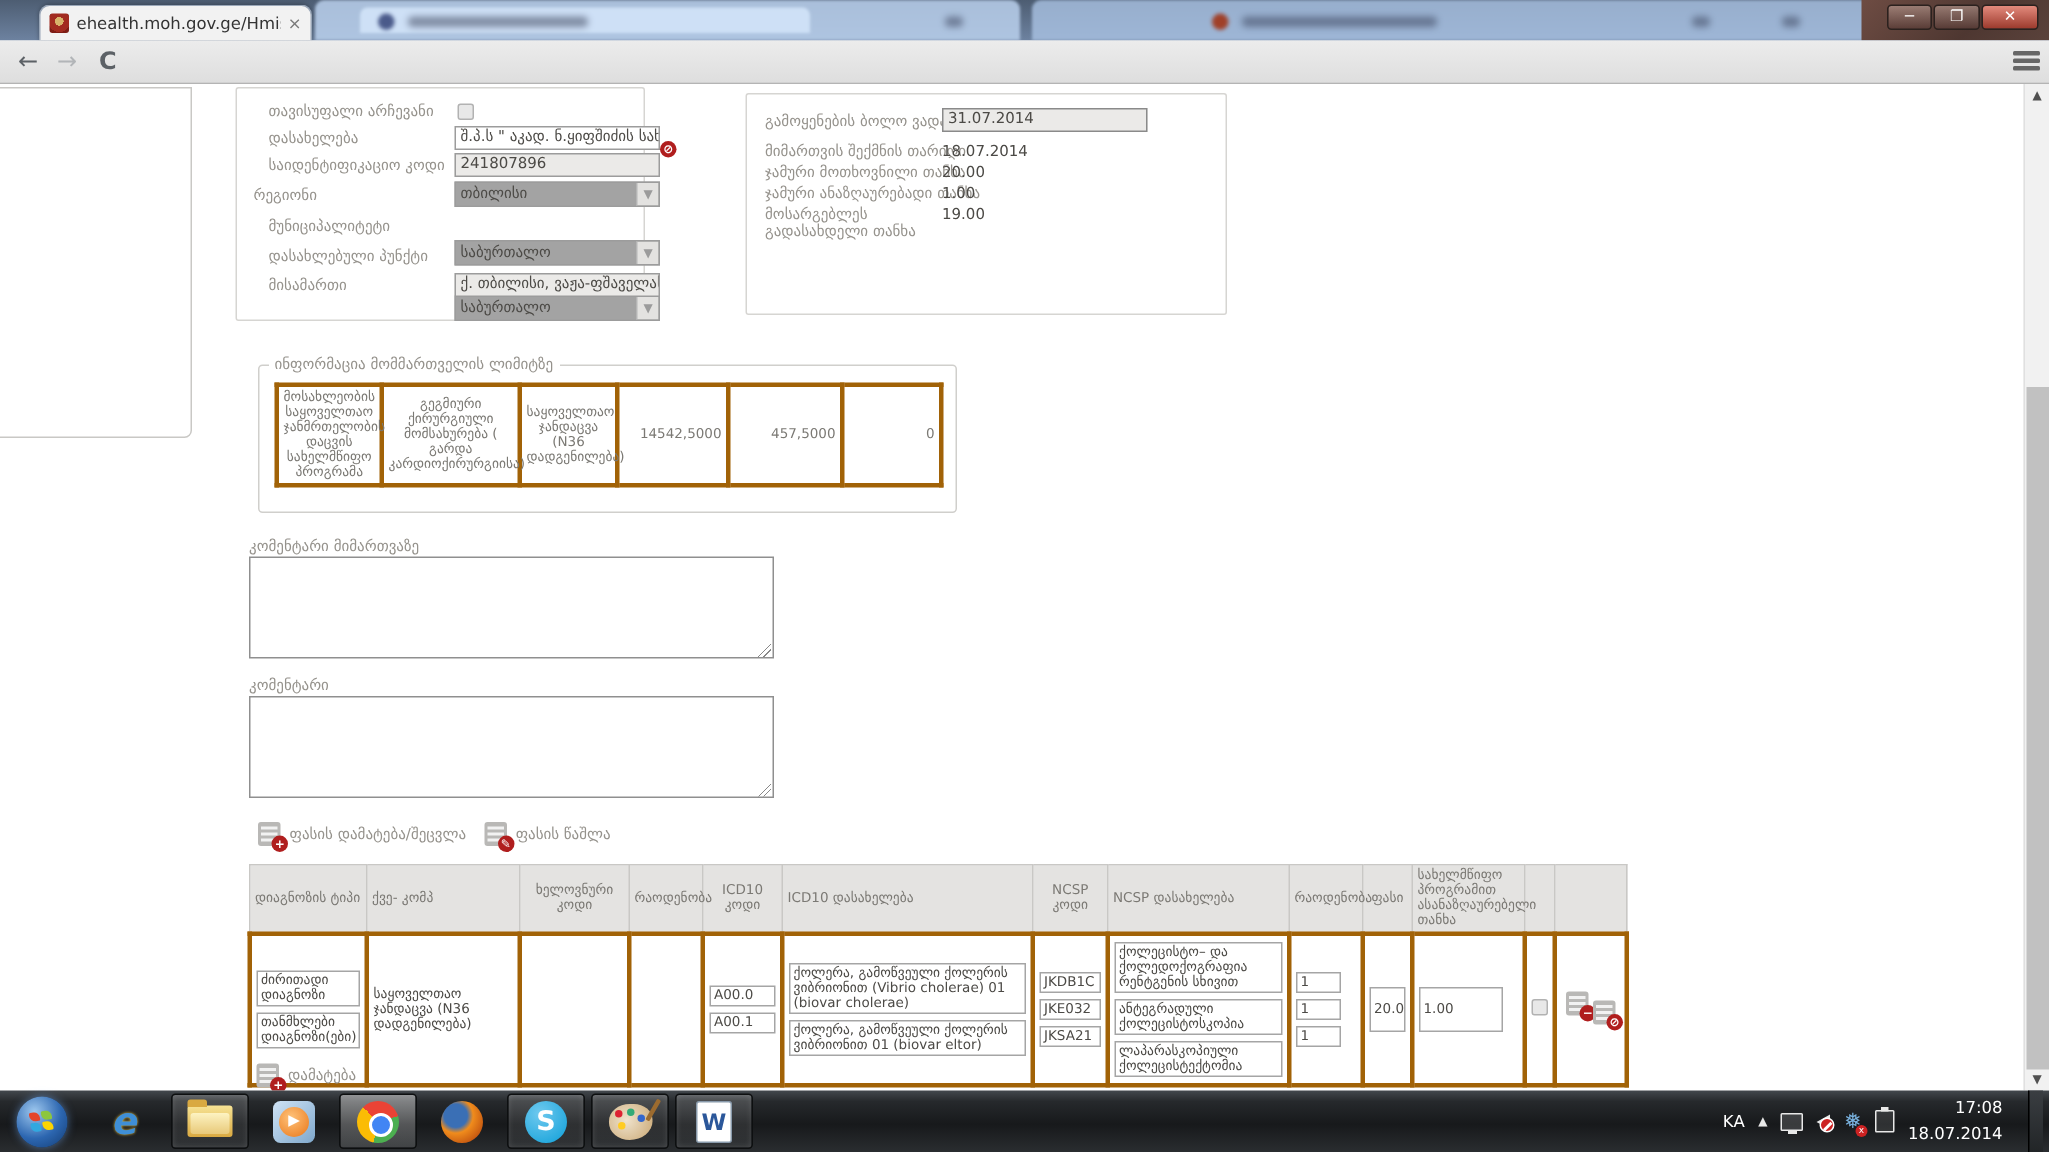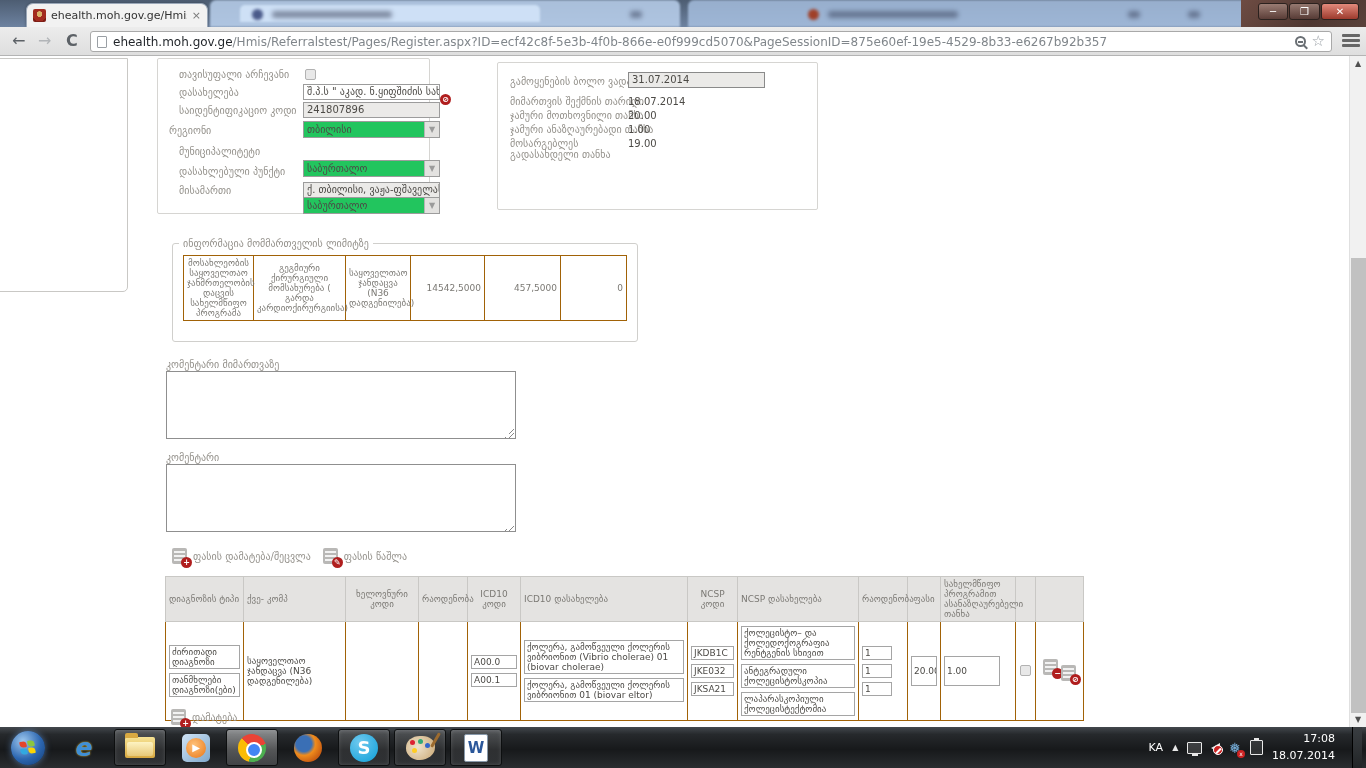--- a/index.html
+++ b/index.html
@@ -35,36 +35,36 @@
   .star { font-size:15px; color:#9aa0a6; line-height:1; flex:none; }
   #menu3 { position:absolute; right:6px; top:7px; width:18px; }
   #menu3 div { height:3px; background:#666; margin-bottom:2px; border-radius:1px; }
 
   
   #page { left:0; top:56px; width:1366px; height:671px; background:#fff; overflow:hidden; }
   .lbl { font-size:10px; color:#95928c; }
   .val { font-size:10px; color:#4c4a46; }
   .inp { background:#ebeae8; border:1px solid #9c9c9c; font-size:10px; color:#4c4a46; padding:0 3px; line-height:14px; white-space:nowrap; overflow:hidden; }
   .inp.white { background:#fff; }
-  .sel { background:#22c55e; border:1px solid #9c9c9c; font-size:10px; color:#4c4a46; padding:0 3px; line-height:15px; position:relative; white-space:nowrap; overflow:hidden; }
+  .sel { background:#a3a3a3; border:1px solid #9c9c9c; font-size:10px; color:#4c4a46; padding:0 3px; line-height:15px; position:relative; white-space:nowrap; overflow:hidden; }
   .sel .arr { position:absolute; right:0; top:0; bottom:0; width:15px; background:#e3e2e0; border-left:1px solid #b5b5b5; color:#9b9b9b; font-size:8px; text-align:center; line-height:15px; }
   .panelbox { border:1px solid #d6d5d2; border-radius:2px; background:#fff; }
   .chk { width:11px; height:11px; border:1px solid #b2b2b2; background:#e8e8e8; border-radius:2px; }
 
   
   .docico { width:15px; height:16px; background:#b9b8b6; border-radius:2px; position:relative; flex:none; }
   .docico::before { content:""; position:absolute; left:2px; top:3px; right:2px; height:2px; background:#f2f2f2; box-shadow:0 4px 0 #f2f2f2, 0 8px 0 #f2f2f2; }
   .badge { position:absolute; right:-5px; bottom:-4px; width:11px; height:11px; border-radius:50%; background:#b01e1e; color:#fff; font-size:8px; line-height:11px; text-align:center; font-weight:bold; }
 
   
   fieldset#limitfs { position:absolute; left:172px; top:182px; width:466px; height:104px; border:1px solid #d0cfcc; border-radius:3px; }
   fieldset#limitfs legend { font-size:10px; color:#95928c; margin-left:6px; padding:0 4px; }
   table.grid { border-collapse:collapse; table-layout:fixed; }
   table.grid th { background:#e4e3e1; border:1px solid #c9c8c5; font-weight:normal; font-size:9px; color:#7b7974; padding:2px 3px; }
-  table.grid td { border:1px solid #a16207; font-size:9px; color:#7b7974; padding:2px 3px; vertical-align:middle;margin-top:29px; }
+  table.grid td { border:3px solid #a16207; font-size:9px; color:#7b7974; padding:2px 3px; vertical-align:middle;margin-top:29px; }
   td.num { text-align:right; }
   td.ctr { text-align:center; }
 
   textarea.cmt { position:absolute; width:350px; height:68px; border:1px solid #8f8f8f; resize:none; background:#fff; }
   .resz { position:absolute; width:9px; height:9px; background:
     linear-gradient(135deg, transparent 50%, #888 50% 55%, transparent 55% 70%, #888 70% 75%, transparent 75%); }
 
   .actionrow { display:flex; align-items:center; gap:6px; }
 
   
@@ -141,26 +141,20 @@
     <span class="favicon"></span>
     <span class="title">ehealth.moh.gov.ge/Hmis</span>
     <span class="closex">×</span>
   </div>
 </div>
 
 <div id="toolbar" class="abs">
   <span class="navico" style="left:12px;">←</span>
   <span class="navico disabled" style="left:38px;">→</span>
   <span class="navico" style="left:66px; font-weight:bold;">C</span>
-  <div id="urlbar">
-    <span class="doc"></span>
-    <span id="urltext"><b>ehealth.moh.gov.ge</b><span>/Hmis/Referralstest/Pages/Register.aspx?ID=ecf42c8f-5e3b-4f0b-866e-e0f999cd5070&amp;PageSessionID=875e60ef-19e5-4529-8b33-e6267b92b357</span></span>
-    <span class="mag"></span>
-    <span class="star">☆</span>
-  </div>
   <div id="menu3">
       <div></div>
       <div></div>
       <div></div>
     </div>
 </div>
 
 <div id="page" class="abs">
 
   <div class="abs" style="left:-1px; top:2px; width:129px; height:234px; background:#fff; border:1px solid #c9c8c5; border-radius:0 0 5px 0;"></div>

